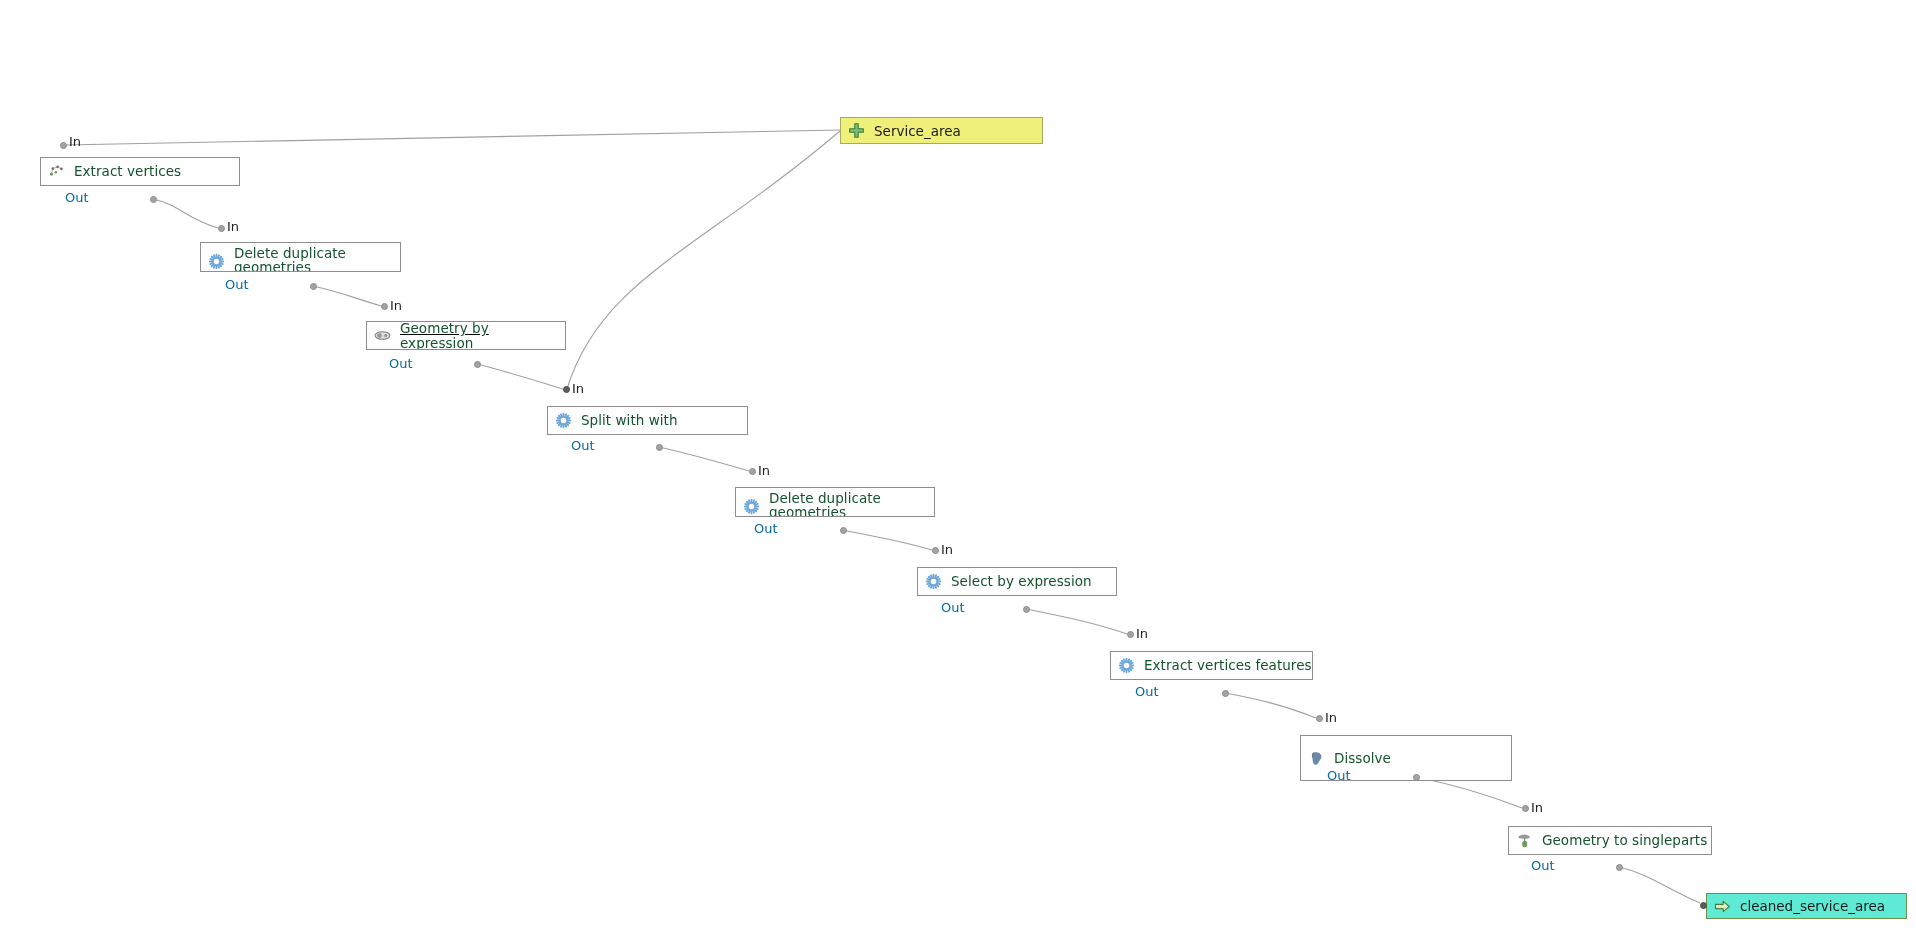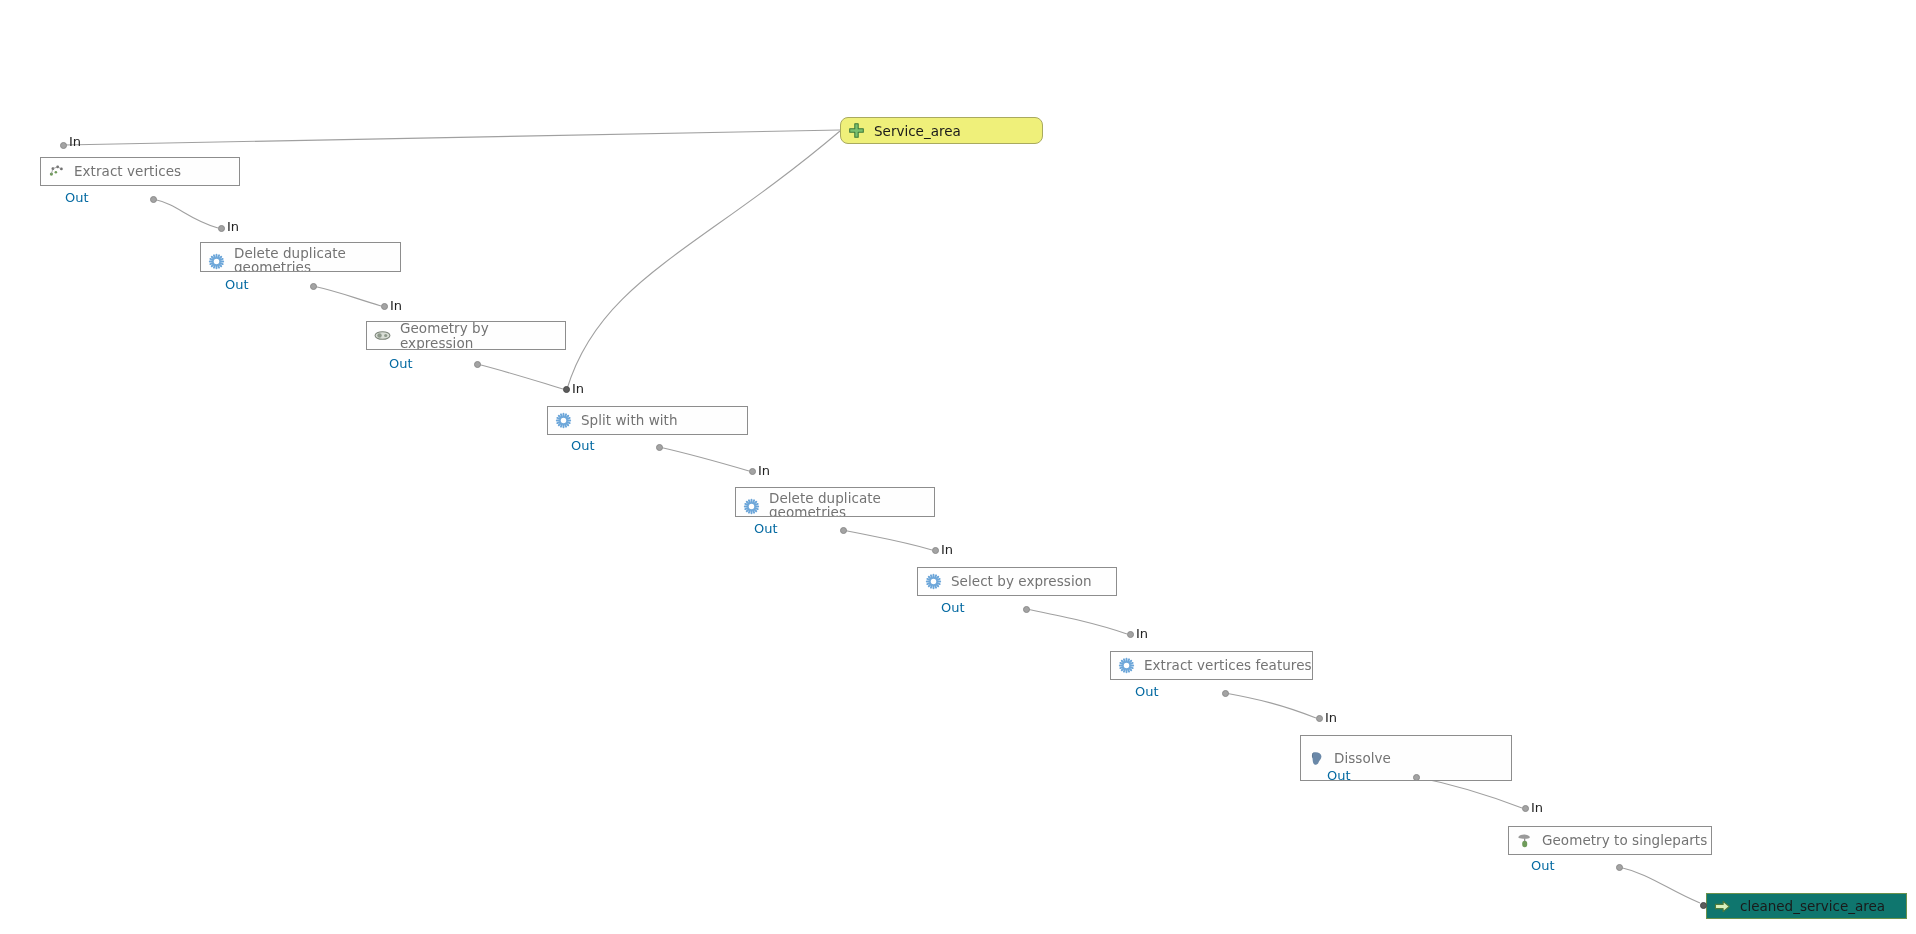--- a/index.html
+++ b/index.html
@@ -34,21 +34,21 @@
     box-sizing: border-box;
     border: 1px solid #8d8d8d;
     background: #fefefe;
     display: flex;
     align-items: center;
     padding-left: 7px;
     overflow: hidden;
   }
   .node .nlabel {
     font-size: 13.5px;
-    color: #737373;
+    color: #14532d;
     line-height: 14.2px;
     letter-spacing: 0.05px;
     white-space: pre-line;
     padding-left: 9px;
     flex: 1;
   }
   .node.two-line {
     align-items: center;
     padding-top: 6px;
   }
@@ -69,21 +69,21 @@
     padding-left: 7px;
     overflow: hidden;
   }
   .pnode .nlabel {
     font-size: 13.5px;
     color: #1a1a1a;
     padding-left: 9px;
     white-space: nowrap;
   }
   .pnode.input  { background: #eff07a; border-color: #a9aa5f; }
-  .pnode.output { background: #0f766e; border-color: #6c914b; }
+  .pnode.output { background: #5eead4; border-color: #6c914b; }
 
   
   .nicon {
     width: 17px;
     height: 17px;
     flex: 0 0 17px;
     display: block;
   }
 
   
@@ -126,21 +126,21 @@
       <path d="M 477,364 C 505,371 530,379 563,389" fill="none" stroke="#a0a0a0" stroke-width="1.1"></path>
       <path d="M 659,447 C 690,454 715,461 749,471" fill="none" stroke="#a0a0a0" stroke-width="1.1"></path>
       <path d="M 843,530 C 875,537 898,540 932,550" fill="none" stroke="#a0a0a0" stroke-width="1.1"></path>
       <path d="M 1026,609 C 1060,616 1092,622 1127,634" fill="none" stroke="#a0a0a0" stroke-width="1.1"></path>
       <path d="M 1225,693 C 1258,699 1283,705 1316,718" fill="none" stroke="#a0a0a0" stroke-width="1.1"></path>
       <path d="M 1416,777 C 1452,784 1488,795 1522,808" fill="none" stroke="#a0a0a0" stroke-width="1.1"></path>
       <path d="M 1619,867 C 1650,874 1668,890 1700,903" fill="none" stroke="#a0a0a0" stroke-width="1.1"></path>
     </svg>
 
   <div id="nodes-layer">
-      <div class="pnode input" style="left: 840px; top: 117px; width: 203px; height: 27px; border-radius: 8px;">
+      <div class="pnode input" style="left: 840px; top: 117px; width: 203px; height: 27px;">
         <svg viewBox="0 0 16 16" class="nicon">
           <path d="M6.4 1.6 H9.6 V6.4 H14.4 V9.6 H9.6 V14.4 H6.4 V9.6 H1.6 V6.4 H6.4 Z" fill="#7bc06f" stroke="#3f7a3a" stroke-width="1" stroke-linejoin="round"></path>
         </svg>
         <span class="nlabel">Service_area</span>
       </div>
       <div class="node" style="left: 40px; top: 157px; width: 200px; height: 29px;">
         <svg viewBox="0 0 16 16" class="nicon">
           <circle cx="3.2" cy="10.4" r="1.5" fill="#6f9b5a"></circle>
           <circle cx="4.6" cy="5.3" r="1.3" fill="#6b6b6b"></circle>
           <circle cx="9.1" cy="3.7" r="1.3" fill="#6b6b6b"></circle>
@@ -160,21 +160,21 @@
             <rect x="7.1" y="0.8" width="1.8" height="14.4" rx="0.9" transform="rotate(90 8 8)"></rect>
             <rect x="7.1" y="0.8" width="1.8" height="14.4" rx="0.9" transform="rotate(112.5 8 8)"></rect>
             <rect x="7.1" y="0.8" width="1.8" height="14.4" rx="0.9" transform="rotate(135 8 8)"></rect>
             <rect x="7.1" y="0.8" width="1.8" height="14.4" rx="0.9" transform="rotate(157.5 8 8)"></rect>
             <circle cx="8" cy="8" r="2.6" fill="#ffffff"></circle>
           </g>
         </svg>
         <span class="nlabel">Delete duplicate
 geometries</span>
       </div>
-      <div class="node" style="left: 366px; top: 321px; width: 200px; height: 29px;">
+      <div class="node" style="left: 366px; top: 321px; width: 200px; height: 29px; text-decoration: underline;">
         <svg viewBox="0 0 16 16" class="nicon">
           <ellipse cx="8" cy="8" rx="7" ry="3.6" fill="#d9ded6" stroke="#7d857a" stroke-width="1"></ellipse>
           <circle cx="5.2" cy="8" r="2.1" fill="#8e998b"></circle>
           <circle cx="11" cy="8" r="1.5" fill="#8e998b"></circle>
         </svg>
         <span class="nlabel">Geometry by expression</span>
       </div>
       <div class="node" style="left: 547px; top: 406px; width: 201px; height: 29px;">
         <svg viewBox="0 0 16 16" class="nicon">
           <g fill="#6ca6d9">

